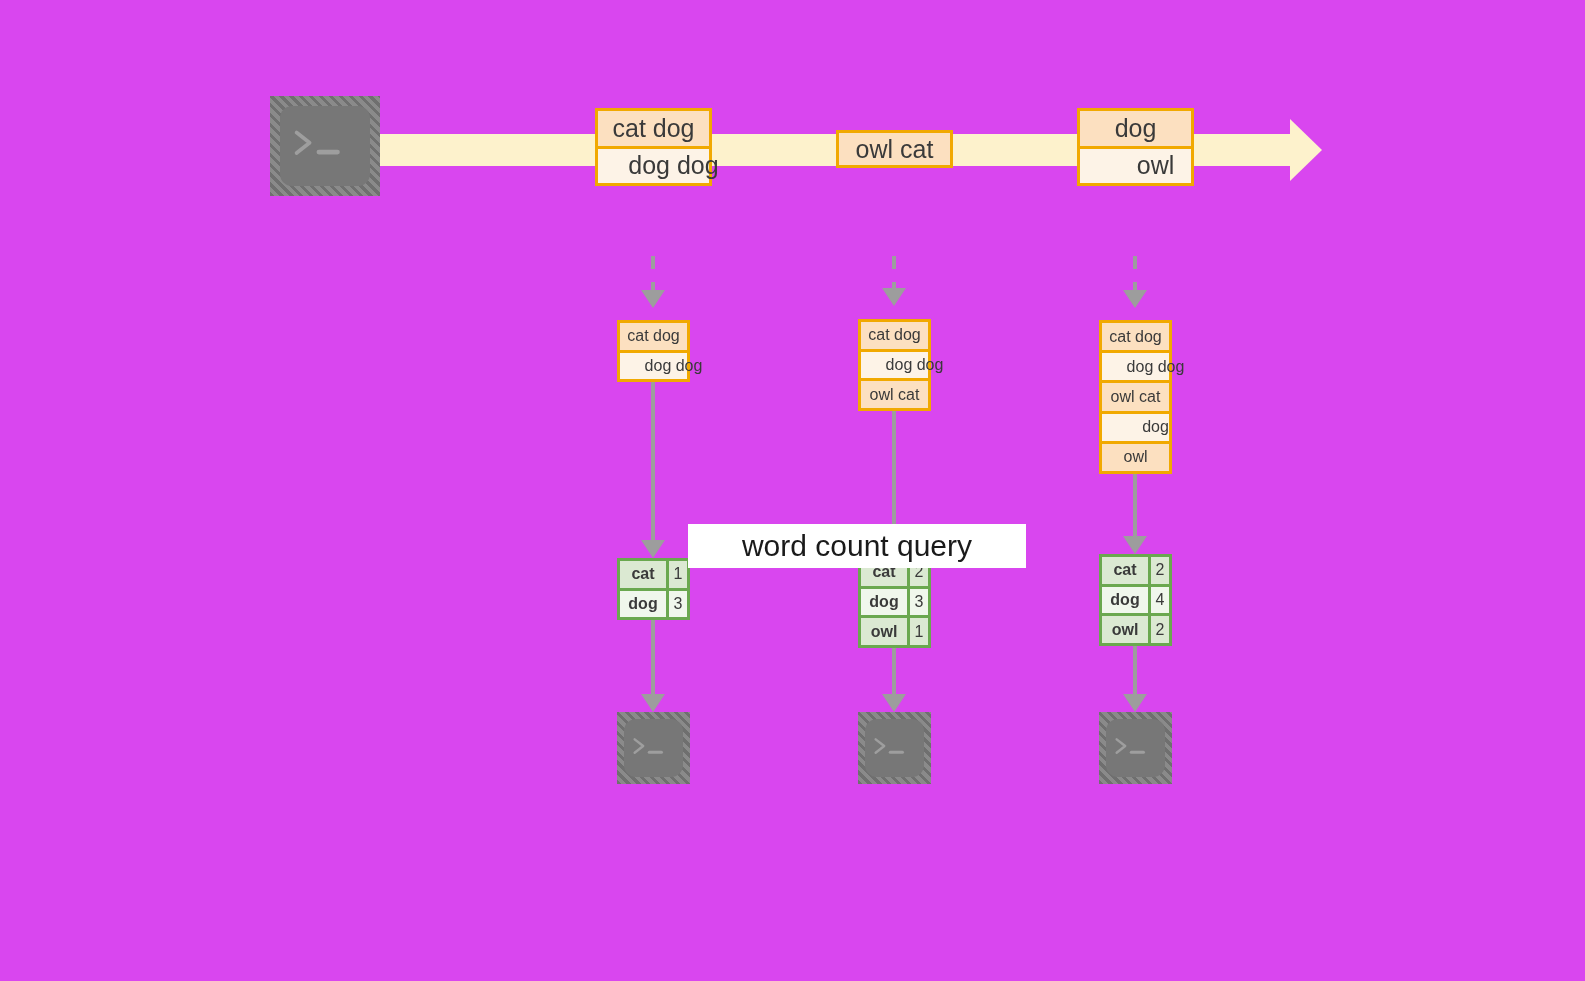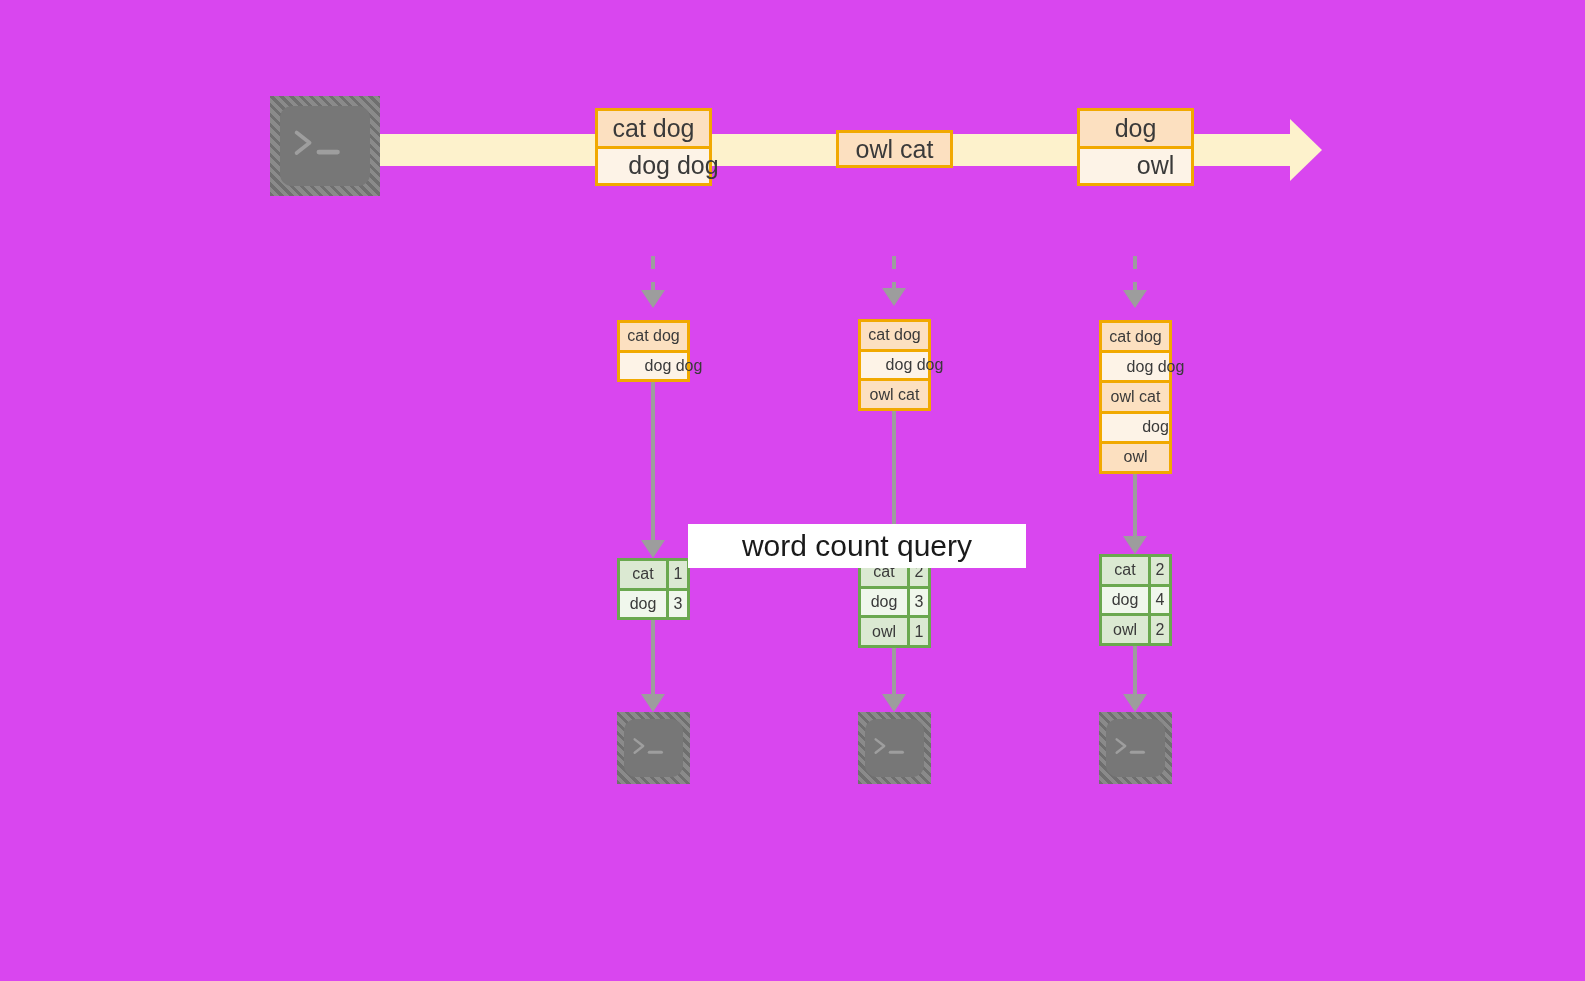--- a/index.html
+++ b/index.html
@@ -27,21 +27,21 @@
   .rec.big .cell{font-size:25px;}
   .rec.small .cell{font-size:16px;}
 
   
   .tbl{position:absolute;border:3px solid #6aa84f;box-sizing:border-box;
        display:flex;flex-direction:column;}
   .tbl .row{flex:1;display:flex;box-sizing:border-box;}
   .tbl .row.sep{border-top:3px solid #6aa84f;}
   .tbl .row .k,.tbl .row .v{display:flex;align-items:center;justify-content:center;
        font-size:16px;color:#3a3a3a;box-sizing:border-box;}
-  .tbl .row .k{flex:0 0 46px;}
+  .tbl .row .k{flex:0 0 46px;font-weight:bold;}
   .tbl .row .v{flex:1;border-left:3px solid #6aa84f;}
   .tbl .row.dark .k,.tbl .row.dark .v{background:#dbe9d2;}
   .tbl .row.light .k,.tbl .row.light .v{background:#f0f7ec;}
 
   
   .term{position:absolute;box-sizing:border-box;
         background-color:#8a8a8a;
         background-image:repeating-linear-gradient(45deg,
             #6f6f6f 0 3px, rgba(0,0,0,0) 3px 7px);
         padding:10px;}

